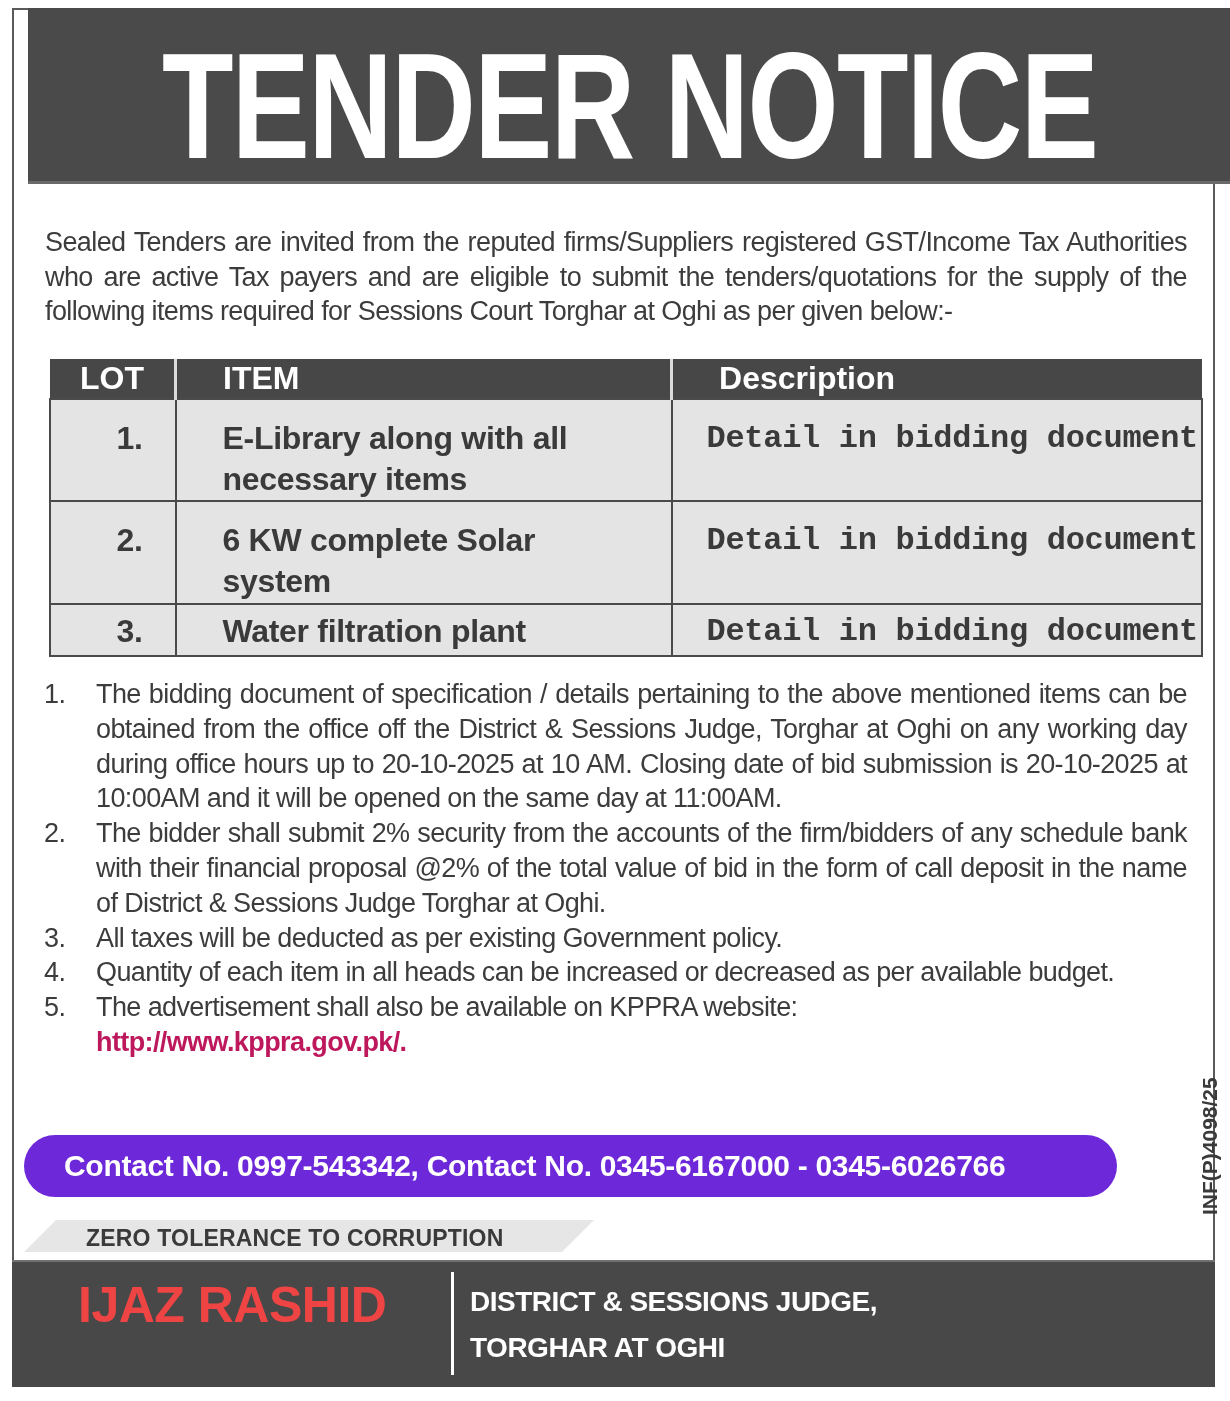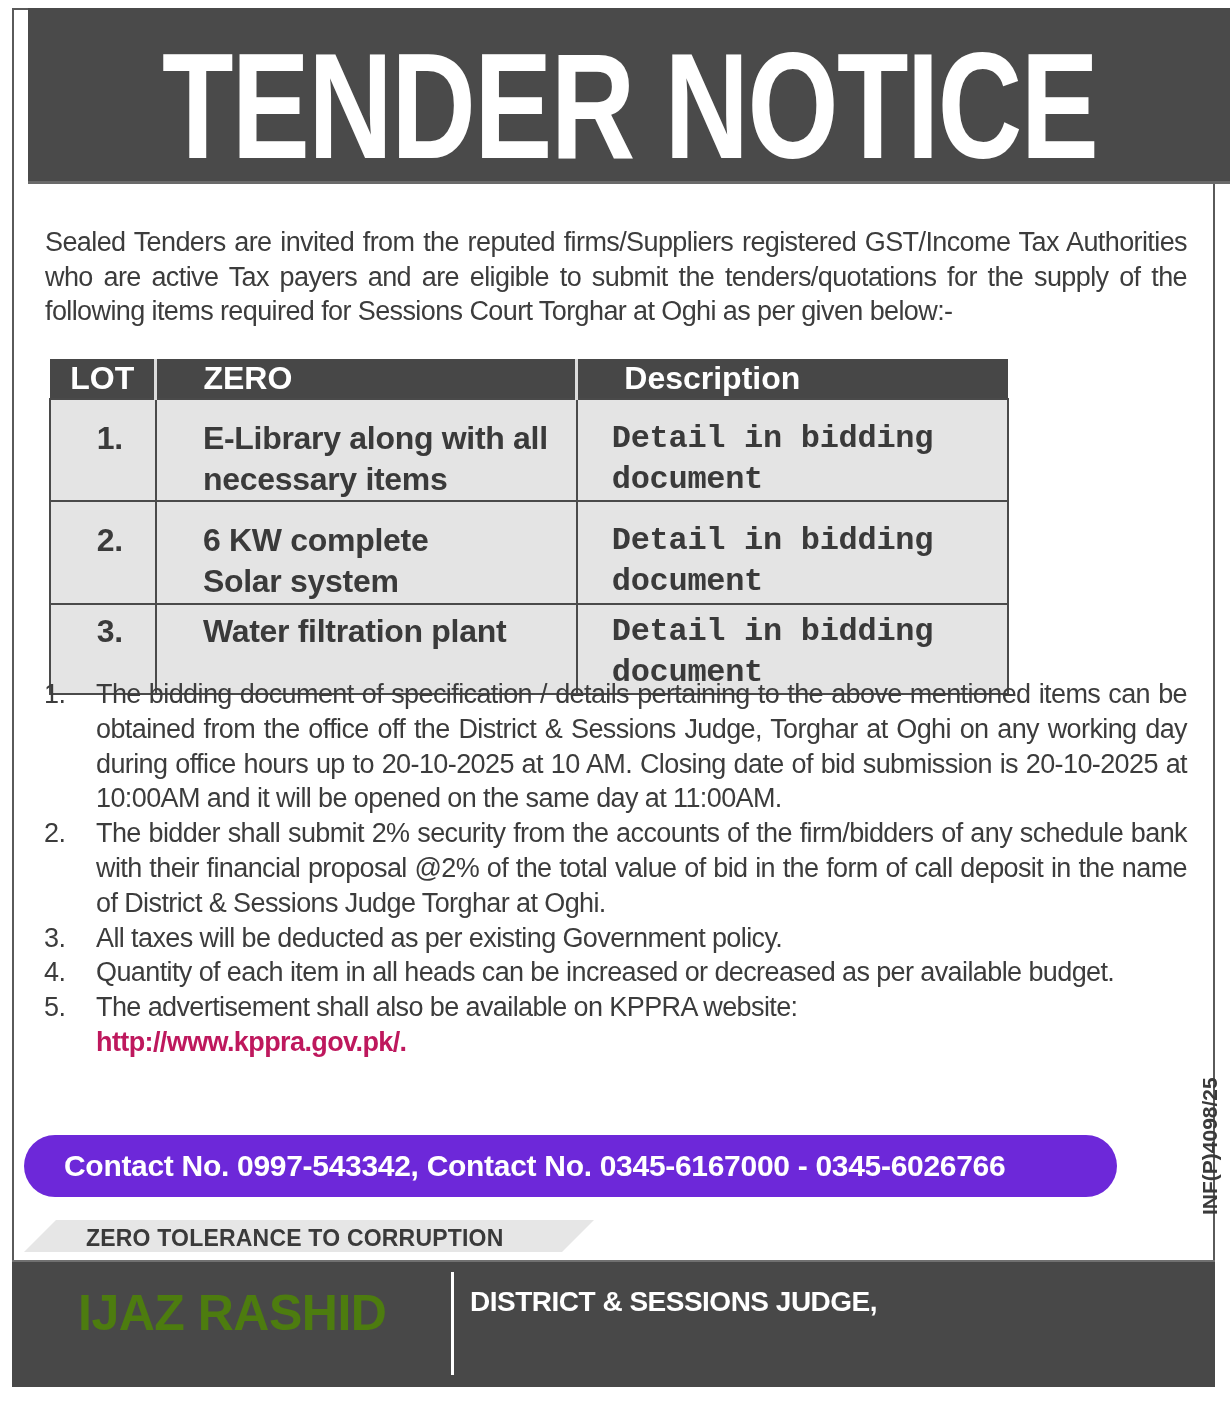--- a/index.html
+++ b/index.html
@@ -1,39 +1,39 @@
 <!DOCTYPE html>
 <html><head>
 <meta charset="utf-8">
 <style>
   html, body { margin:0; padding:0; background:#ffffff; }
   body { width:1230px; height:1401px; position:relative; overflow:hidden; font-family:"Liberation Sans", sans-serif; color:#3a3a3a; }
   .frame { position:absolute; left:12px; top:8px; width:1203px; height:1379px; border:2px solid #5a5a5a; box-sizing:border-box; background:#fff; }
   .header { position:absolute; left:12px; top:8px; width:1203px; height:176px; background:#4a4a4a; border-bottom:3px solid #6a6a6a; box-sizing:border-box; display:flex; align-items:flex-end; justify-content:center;margin-left:16px; }
   .header h1 { margin:0; color:#fff; font-family:"Liberation Sans", sans-serif; font-weight:bold; font-size:150px; line-height:1; letter-spacing:-2px; transform:scaleX(0.78); white-space:nowrap; }
   .intro { position:absolute; left:45px; top:198px; width:1142px; font-size:27px; line-height:34.5px; text-align:justify; color:#3c3c3c; letter-spacing:-0.6px; }
-  table.lots { position:absolute; left:49px; top:359px; width:960px; border-collapse:collapse; font-weight:bold; font-size:32px; color:#3a3a3a; }
+  table.lots { position:absolute; left:49px; top:359px; width:1154px; border-collapse:collapse; font-weight:bold; font-size:32px; color:#3a3a3a; }
   table.lots th { background:#474747; color:#fff; text-align:left; font-size:32px; height:39px; padding:0; border-right:3px solid #dcdcdc; line-height:39px; }
   table.lots th:last-child { border-right:none; }
   table.lots td { background:#e4e4e4; vertical-align:top; border:2px solid #4a4a4a; padding:0; }
   table.lots td.lot { text-align:right; padding-right:32px; }
   table.lots td.item { padding-left:46px; }
   table.lots td.desc { padding-left:34px;font-family:Liberation Mono, monospace; }
   .cell-text { display:block; line-height:41px; padding-top:18px; letter-spacing:-0.3px; }
   .r3 .cell-text { padding-top:6px; }
   ol.terms { position:absolute; left:44px; top:677px; width:1143px; margin:0; padding:0; list-style:none; font-size:27px; line-height:34.8px; color:#3c3c3c; letter-spacing:-0.6px; }
   ol.terms li { position:relative; padding-left:52px; text-align:justify; }
   ol.terms li .num { position:absolute; left:0; top:0; }
   .url { font-weight:bold; color:#be185d; }
   .contact { position:absolute; left:24px; top:1135px; width:1093px; height:62px; background:#6d28d9; border-radius:31px; color:#fff; font-weight:bold; font-size:30px; line-height:62px; padding-left:40px; box-sizing:border-box; letter-spacing:-0.3px; }
   .inf { position:absolute; left:1150px; top:1140px; width:120px; height:30px; transform:rotate(-90deg); transform-origin:center; font-weight:bold; font-size:21px; color:#3a3a3a; white-space:nowrap; text-align:center; line-height:30px; }
   .ztc-band { position:absolute; left:24px; top:1220px; width:570px; height:32px; background:#e6e6e6; clip-path:polygon(32px 0, 100% 0, calc(100% - 32px) 100%, 0 100%); }
   .ztc-text { position:absolute; left:86px; top:1222px; font-weight:bold; font-size:23px; color:#3a3a3a; line-height:32px; letter-spacing:0.2px; }
   .footer { position:absolute; left:12px; top:1260px; width:1203px; height:127px; background:#484848; border-top:2px solid #707070; box-sizing:border-box; }
-  .sig-name { position:absolute; left:78px; top:1275px; color:#4d7c0f; font-weight:bold; font-size:50px; line-height:60px; letter-spacing:-0.5px;margin-top:8px; }
+  .sig-name { position:absolute; left:78px; top:1275px; color:#ef4444; font-weight:bold; font-size:50px; line-height:60px; letter-spacing:-0.5px; }
   .sig-divider { position:absolute; left:451px; top:1272px; width:3px; height:103px; background:#ffffff; }
   .sig-title { position:absolute; left:470px; top:1279px; color:#fff; font-weight:bold; font-size:28px; line-height:46px; letter-spacing:-0.5px; }
 </style>
 </head>
 <body>
 
 <div class="frame"></div>
 
 <div class="header">
   <h1>TENDER NOTICE</h1>
@@ -43,21 +43,21 @@
 
 <table class="lots">
   <colgroup>
       <col style="width:124px">
       <col style="width:490px">
       <col style="width:524px">
     </colgroup>
   <thead>
     <tr>
       <th style="text-align:center"><span>LOT</span></th>
-      <th style="padding-left:46px"><span>ZERO</span></th>
+      <th style="padding-left:46px"><span>ITEM</span></th>
       <th style="padding-left:46px"><span>Description</span></th>
     </tr>
   </thead>
   <tbody>
     <tr style="height:102px">
       <td class="lot">
           <span class="cell-text">1.</span>
         </td>
       <td class="item">
           <span class="cell-text">E-Library along with all necessary items</span>
@@ -106,13 +106,14 @@
 <div class="inf">INF(P)4098/25</div>
 
 <div class="ztc-band"></div>
 <div class="ztc-text">ZERO TOLERANCE TO CORRUPTION</div>
 
 <div class="footer"></div>
 <div class="sig-name">IJAZ RASHID</div>
 <div class="sig-divider"></div>
 <div class="sig-title">
   <div>DISTRICT &amp; SESSIONS JUDGE,</div>
+  <div>TORGHAR AT OGHI</div>
 </div>
 
 </body></html>

